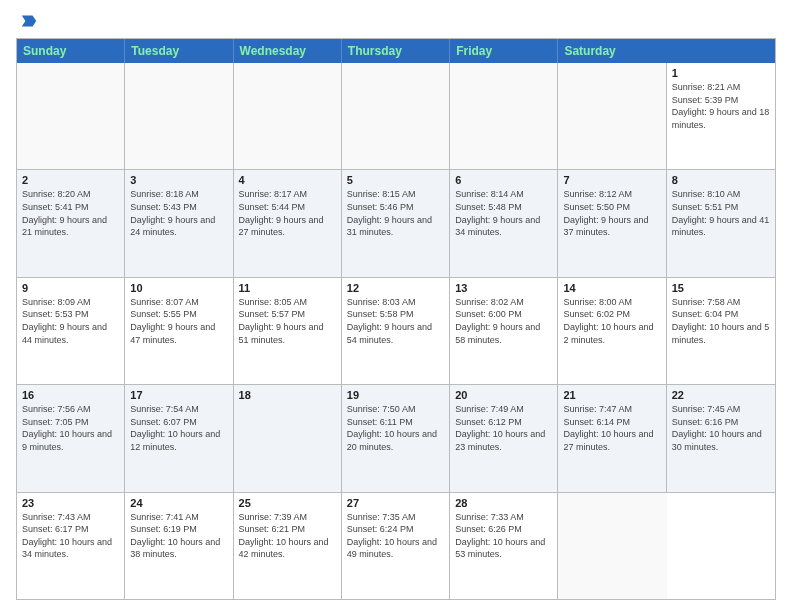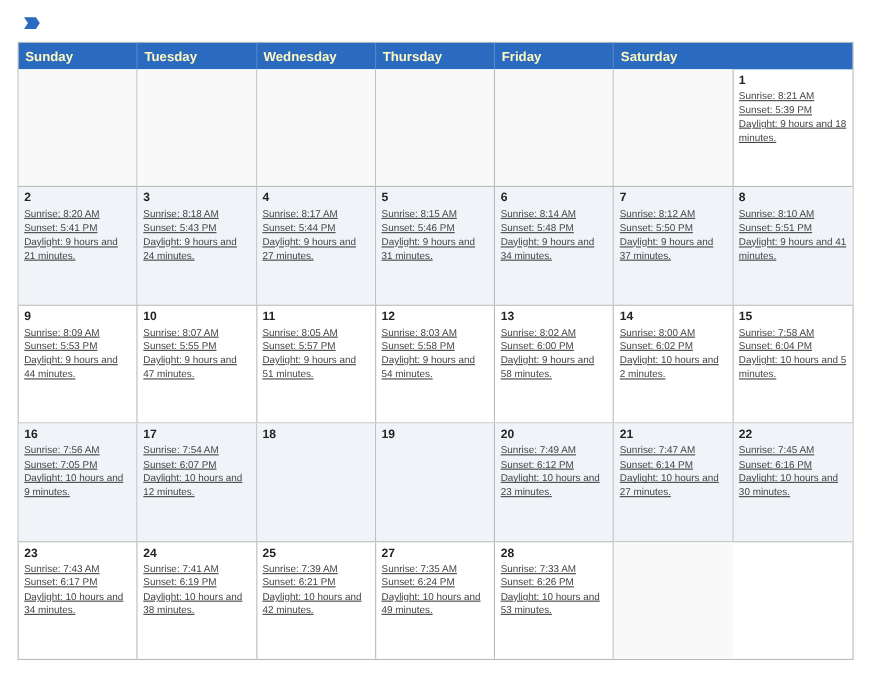--- a/index.html
+++ b/index.html
@@ -56,21 +56,21 @@
       display: flex;
       flex-direction: column;
       border: 1px solid #bbb;
     }
     .cal-header {
       display: grid;
       grid-template-columns: repeat(7, 1fr);
       background: #2a6abf;
     }
     .cal-header-cell {
-      color: #fef9c3;
+      color: #86efac;
       font-size: 12px;
       font-weight: bold;
       padding: 5px 6px;
       border-right: 1px solid #5588cc;
     }
     .cal-header-cell:last-child { border-right: none; }
     .cal-body {
       flex: 1;
       display: flex;
       flex-direction: column;
@@ -96,21 +96,20 @@
     .day-num {
       font-size: 11px;
       font-weight: bold;
       margin-bottom: 2px;
       color: #222;
     }
     .day-detail {
       font-size: 9px;
       color: #444;
       line-height: 1.4;
-      text-decoration: underline;
     }
   </style>
 </head>
 <body>
 
 <div class="page">
   <div class="header">
     <div class="logo">
       <div>
         <div style="display:flex;align-items:center;gap:2px;">
@@ -254,20 +253,23 @@
             <div class="day-num">17</div>
             <div class="day-detail">Sunrise: 7:54 AM
 Sunset: 6:07 PM
 Daylight: 10 hours and 12 minutes.</div>
           </div>
           <div class="cal-cell alt-bg">
             <div class="day-num">18</div>
           </div>
           <div class="cal-cell alt-bg">
             <div class="day-num">19</div>
+            <div class="day-detail">Sunrise: 7:50 AM
+Sunset: 6:11 PM
+Daylight: 10 hours and 20 minutes.</div>
           </div>
           <div class="cal-cell alt-bg">
             <div class="day-num">20</div>
             <div class="day-detail">Sunrise: 7:49 AM
 Sunset: 6:12 PM
 Daylight: 10 hours and 23 minutes.</div>
           </div>
           <div class="cal-cell alt-bg">
             <div class="day-num">21</div>
             <div class="day-detail">Sunrise: 7:47 AM

